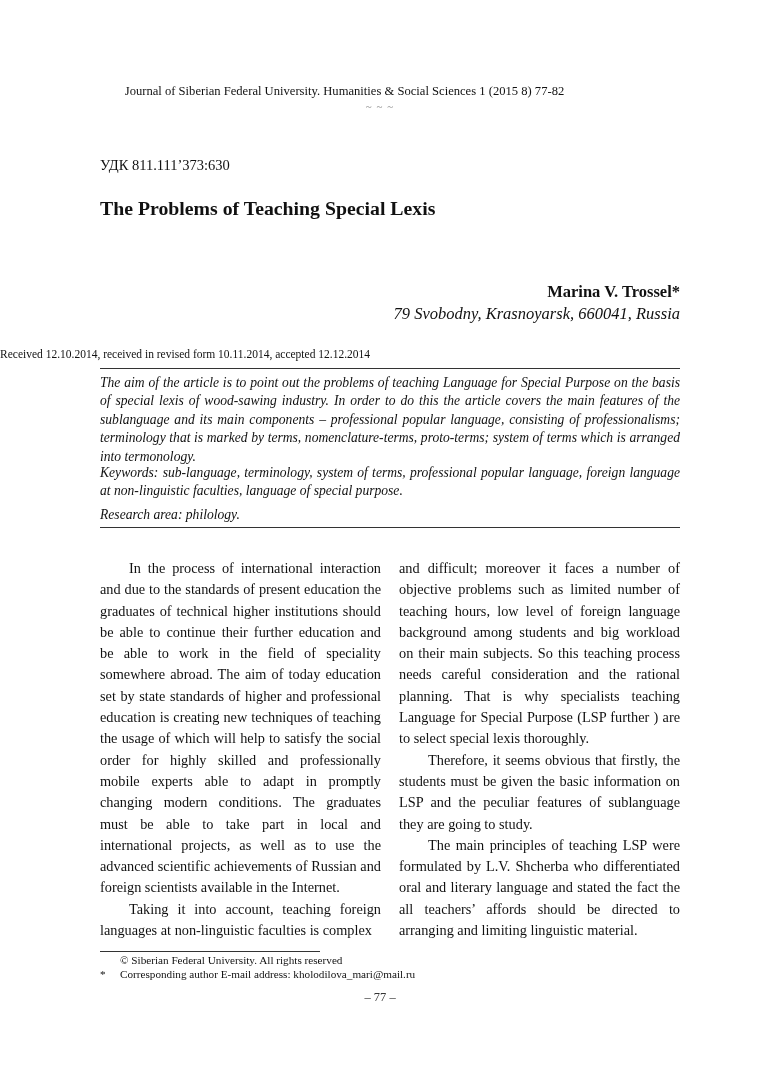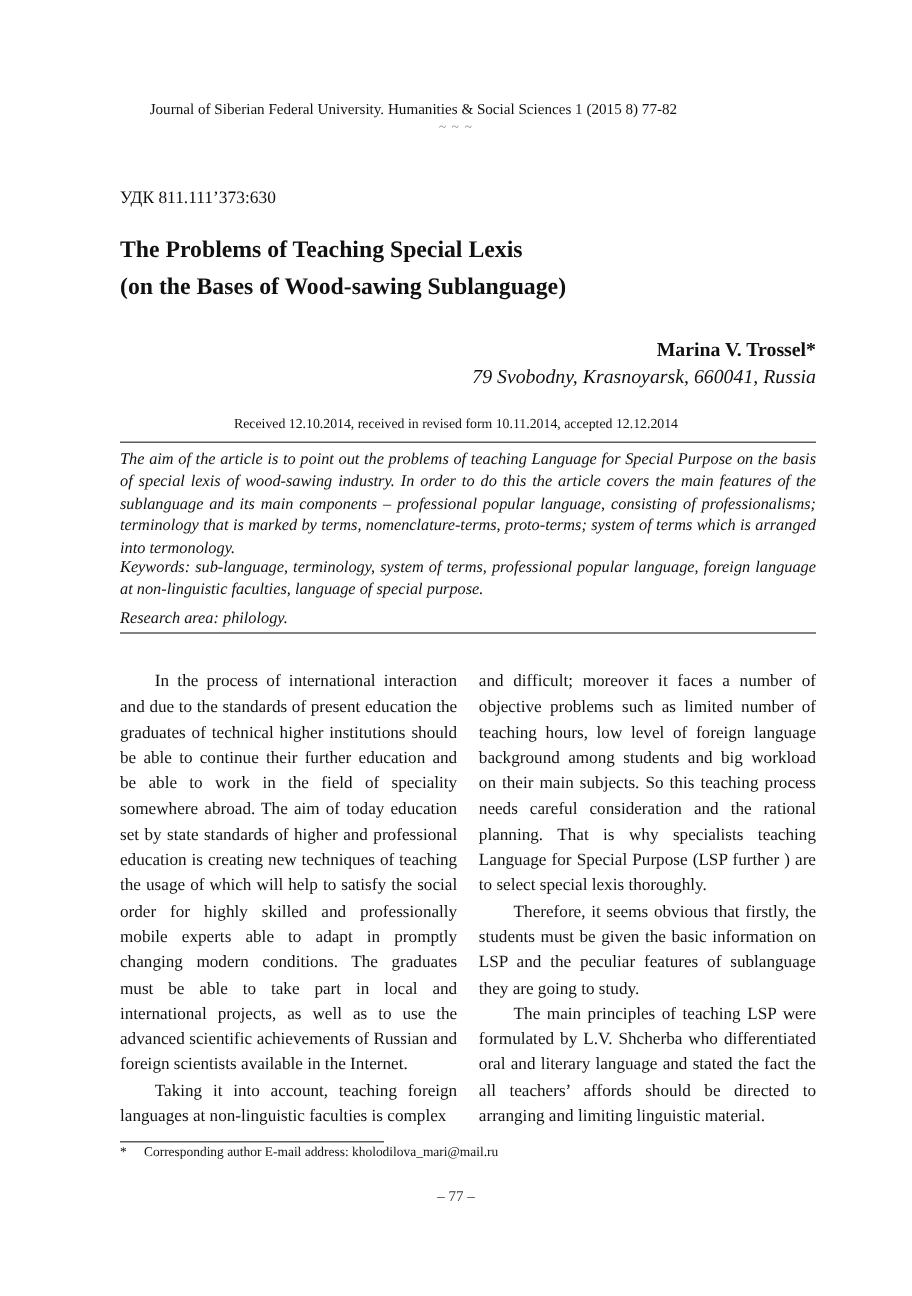--- a/index.html
+++ b/index.html
@@ -8,21 +8,21 @@
     font-family: "Liberation Serif", "DejaVu Serif", serif; color: #111;
   }
   .abs { position: absolute; }
   .header { top: 84px; left: 0; width: 689px; text-align: center; font-size: 12.6px; }
   .tilde { top: 100px; left: 0; width: 760px; text-align: center; font-size: 11px; color: #888; letter-spacing: 1px; }
   .udk { top: 157px; left: 100px; font-size: 14.5px; }
   .title { top: 193px; left: 100px; font-size: 19.8px; font-weight: bold; line-height: 31px; }
   .author-block { top: 281px; right: 80px; text-align: right; font-size: 16.5px; line-height: 21.5px; }
   .author-name { font-weight: bold; }
   .affil { font-style: italic; }
-  .received { top: 348px; left: 0; width: 760px; text-align: center; font-size: 11.5px; }
+  .received { top: 348px; left: 0; width: 760px; font-size: 11.5px; }
   .rule { left: 100px; width: 580px; height: 1.4px; background: #333; }
   .abstract { top: 374px; left: 100px; width: 580px; font-style: italic; font-size: 13.6px; line-height: 18.4px; text-align: justify; }
   .keywords { top: 464px; left: 100px; width: 580px; font-style: italic; font-size: 13.6px; line-height: 18.4px; text-align: justify; }
   .research { top: 507px; left: 100px; font-style: italic; font-size: 13.6px; }
   .col { top: 558px; width: 281px; font-size: 14.3px; line-height: 21.3px; text-align: justify; }
   .col p { margin: 0; text-indent: 29px; }
   .col p.noindent { text-indent: 0; }
   .col-left { left: 100px; }
   .col-right { left: 399px; }
   .fn-rule { top: 951px; left: 100px; width: 220px; height: 1px; background: #333; }
@@ -34,21 +34,20 @@
 </head>
 <body>
 
 <div class="abs header">Journal of  Siberian Federal University.  Humanities &amp; Social Sciences 1 (2015 8) 77-82</div>
 <div class="abs tilde">~ ~ ~</div>
 
 <div class="abs udk">УДК 811.111’373:630</div>
 
 <div class="abs title">
   <div>The Problems of Teaching Special Lexis</div>
-  <div>(on the Bases of Wood-sawing Sublanguage)</div>
 </div>
 
 <div class="abs author-block">
   <div class="author-name">Marina V. Trossel*</div>
   <div class="affil">79 Svobodny, Krasnoyarsk, 660041, Russia</div>
 </div>
 
 <div class="abs received">Received 12.10.2014, received in revised form 10.11.2014, accepted 12.12.2014</div>
 <div class="abs rule" style="top:368px;"></div>
 
@@ -64,18 +63,22 @@
 
 <div class="abs col col-right">
   <p class="noindent">and difficult; moreover it faces a number of objective problems such as limited number of teaching hours, low level of foreign language background among students and big workload on their main subjects. So this teaching process needs careful consideration and the rational planning. That is why specialists teaching Language for Special Purpose (LSP further ) are to select special lexis thoroughly.</p>
   <p>Therefore, it seems obvious that firstly, the students must be given the basic information on LSP and the peculiar features of sublanguage they are going to study.</p>
   <p>The main principles of teaching LSP were formulated by L.V. Shcherba who differentiated oral and literary language and stated the fact the all teachers’ affords should be directed to arranging and limiting linguistic material.</p>
 </div>
 
 <div class="abs fn-rule"></div>
 <div class="abs footnotes">
   <div class="fn-row">
+    <span class="fn-mark"></span>
+    <span>© Siberian Federal University. All rights reserved</span>
+  </div>
+  <div class="fn-row">
     <span class="fn-mark">*</span>
     <span>Corresponding author E-mail address: kholodilova_mari@mail.ru</span>
   </div>
 </div>
 
 <div class="abs page-num">– 77 –</div>
 
 </body></html>

